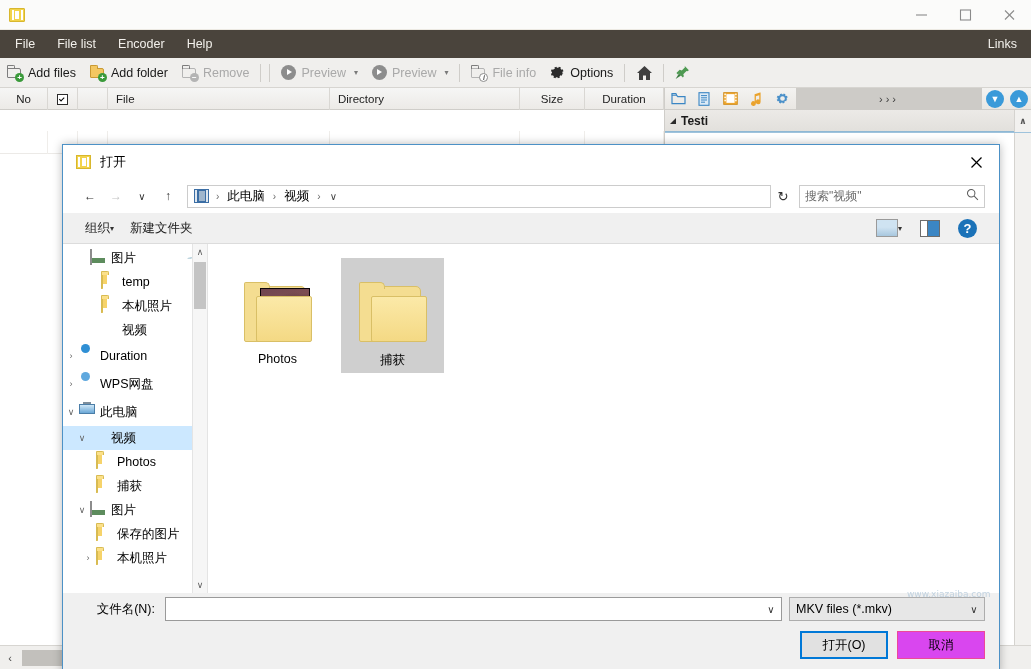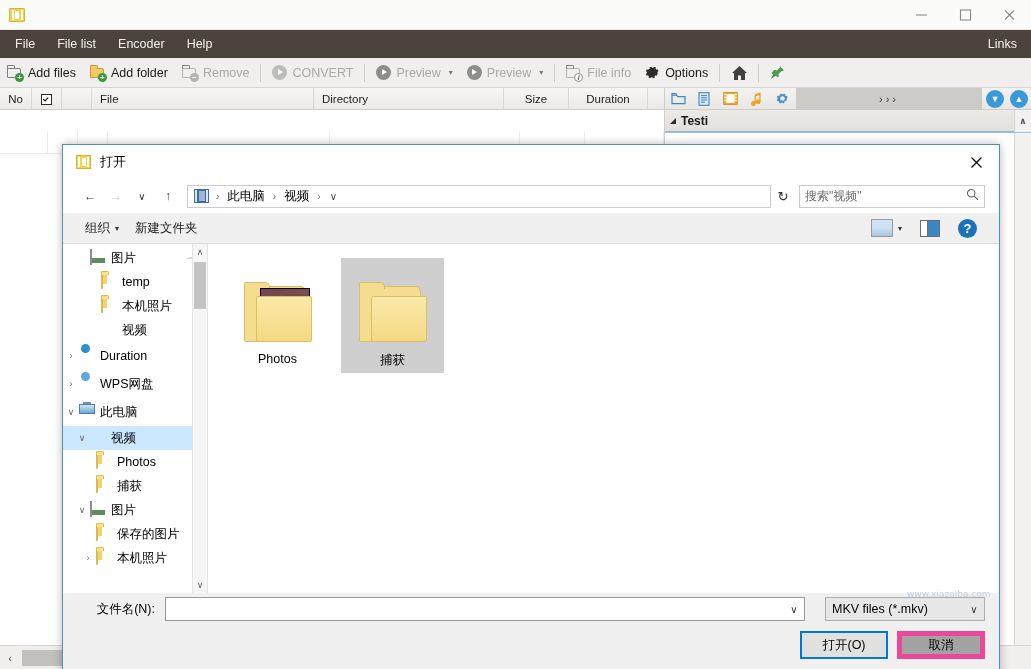--- a/index.html
+++ b/index.html
@@ -190,21 +190,21 @@
   .crumb-sep{ color:#6b6b6b; font-size:10px; padding:0 1px; }
   .crumb-drop{ width:20px; display:flex; align-items:center; justify-content:center; color:#444; font-size:10px; }
   .refresh{ width:24px; display:flex; align-items:center; justify-content:center; color:#333; font-size:13px;}
   .searchbox{
     width:186px; height:23px; border:1px solid #cccccc; background:#fff; margin-left:4px;
     display:flex; align-items:center; padding:0 5px; font-size:12px; color:#6d6d6d;
   }
   .searchbox .sq{ margin-left:auto; color:#5a5a5a; }
 
   .dlg-cmd{ height:30px; background:#f0f0f0; display:flex; align-items:center; padding:0 14px; font-size:12.5px; color:#1b1b1b;}
-  .cmd-item{ padding:0 8px; height:24px; display:flex; align-items:center; gap:5px; }
+  .cmd-item{ padding:0 8px; height:24px; display:flex; align-items:center; }
   .cmd-caret{ font-size:8px; color:#333; }
   .cmd-right{ margin-left:auto; display:flex; align-items:center; gap:2px; }
   .viewico{ width:22px;height:18px;border:1px solid #9a9a9a;background:linear-gradient(#cfe3f2 45%,#a8c7de);position:relative;}
   .layoutico{ width:20px;height:17px;border:1px solid #6c6c6c;display:flex;}
   .layoutico span:first-child{ width:7px; background:#fff; border-right:1px solid #6c6c6c;}
   .layoutico span:last-child{ flex:1; background:#3b86c4;}
   .helpico{ width:19px;height:19px;border-radius:50%;background:#1b72b8;color:#fff;font-size:13px;font-weight:bold;
             display:flex;align-items:center;justify-content:center;}
 
   .dlg-main{ flex:1; display:flex; background:#fff; border-top:1px solid #dcdcdc; overflow:hidden; }
@@ -264,26 +264,26 @@
   .bigfold .sheet .t1,.bigfold .sheet .t2{ position:absolute; left:2px; color:#e0399a; font-weight:bold;
        font-size:8px; white-space:nowrap; letter-spacing:.2px;}
   .bigfold .sheet .t1{ top:13px; } .bigfold .sheet .t2{ top:30px; }
 
   .dlg-bottom{ height:80px; background:#f0f0f0; position:relative; }
   .fn-row{ position:absolute; left:0; right:0; top:4px; display:flex; align-items:center; padding:0 14px; }
   .fn-label{ font-size:12.5px; color:#000; width:78px; text-align:right; margin-right:10px;}
   .fn-input{ flex:1; height:24px; background:#fff; border:1px solid #9a9a9a; display:flex; align-items:center;}
   .fn-input .fv{ flex:1; padding:0 5px; font-size:12.5px; }
   .fn-drop{ width:20px; text-align:center; color:#333; font-size:10px; }
-  .ft-select{ width:160px; height:24px; margin-left:20px; background:#e7e7e7; border:1px solid #adadad;
+  .ft-select{ width:196px; height:24px; margin-left:7px; background:#e7e7e7; border:1px solid #adadad;
               display:flex; align-items:center; font-size:12.5px; }
   .ft-select .fv{ flex:1; padding:0 6px; }
   .btn-row{ position:absolute; right:14px; top:38px; display:flex; gap:9px; }
   .btn{ width:88px; height:28px; display:flex; align-items:center; justify-content:center;
-        font-size:12.5px; background:#a3a3a3; border:5px solid #ec4899; color:#000; }
+        font-size:12.5px; background:#d946ef; border:1px solid #ec4899; color:#000; }
   .btn.primary{ background:#e1e1e1; border:2px solid #0078d7; }
 
   .watermark{
     position:absolute; right:4px; bottom:28px; width:120px; height:52px;
     color:#d8d8d8; font-size:30px; font-weight:bold; letter-spacing:-1px;
     opacity:.85; pointer-events:none; z-index:40; font-family:"DejaVu Sans",sans-serif;
   }
   .watermark small{ display:block; font-size:9px; font-weight:normal; letter-spacing:0; color:#b9cddd; }
 </style>
 </head>
@@ -339,24 +339,20 @@
       <span>Add folder</span>
     </div>
     <div class="tb-item dis">
       <span class="ic">
         <span class="icn-folder" style="border-color:#b4b4b4"></span>
           <span class="icn-plus gray">−</span>
       </span>
       <span>Remove</span>
     </div>
     <div class="tb-sep"></div>
-    <div class="tb-item dis">
-      <span class="circ-play"></span>
-      <span>CONVERT</span>
-    </div>
     <div class="tb-sep"></div>
     <div class="tb-item dis">
       <span class="circ-play dark"></span>
       <span>Preview</span>
       <span class="tb-caret">▾</span>
     </div>
     <div class="tb-item dis">
       <span class="circ-play dark"></span>
       <span>Preview</span>
       <span class="tb-caret">▾</span>
@@ -391,21 +387,21 @@
       <span class="pin">
         <svg width="15" height="16" viewBox="0 0 15 16">
           <path fill="#4e9a52" d="M9.5 0.8L13.9 5.2 12.4 6.3l-.9-.3-3.2 3.2.6 2.1-1.1 1.1L4 8.5 2.9 9.6 1.4 8.1 4.7 4.8l2.1.6L10 2.2l-.3-.9z"></path>
           <path fill="#3c7c41" d="M4 8.5L0.6 13.9 6 10.5z"></path>
         </svg>
       </span>
     </div>
   </div>
 
   <div class="tblhead">
-    <div class="th" style="width:32px">No</div>
+    <div class="th" style="width:48px">No</div>
     <div class="th" style="width:30px">
         <span class="chkbox"></span>
       </div>
     <div class="th" style="width:30px"></div>
     <div class="th left" style="width:222px">File</div>
     <div class="th left" style="width:190px">Directory</div>
     <div class="th" style="width:65px">Size</div>
     <div class="th" style="width:79px">Duration</div>
   </div>
 

